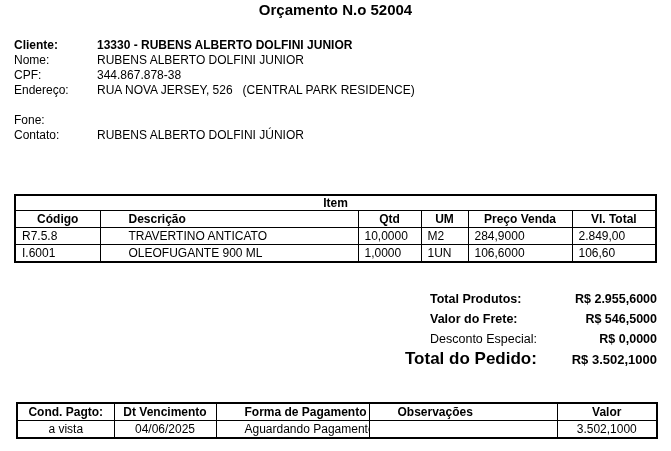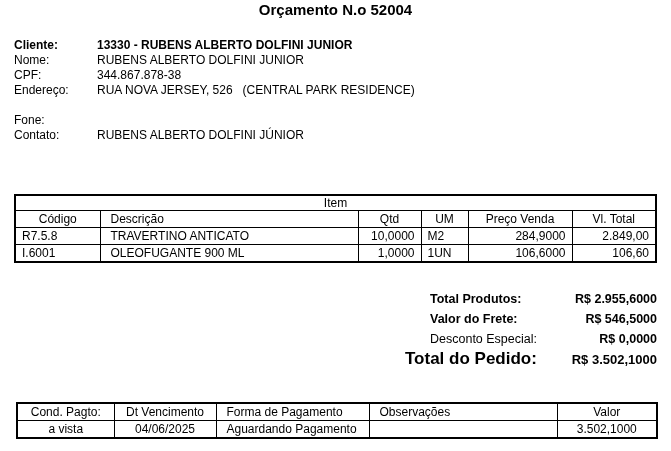--- a/index.html
+++ b/index.html
@@ -19,25 +19,25 @@
   .cvalue{white-space:pre;}
   .crow.bold .clabel,.crow.bold .cvalue{font-weight:bold;}
   
   table{border-collapse:collapse;table-layout:fixed;font-size:12px;}
   .items{position:absolute;left:14px;top:194px;width:641px;border:2px solid #000;}
   .payment{position:absolute;left:16px;top:402px;width:640px;border:2px solid #000;}
   th,td{
     border:1px solid #000;height:14px;padding:1px 6px;
     overflow:hidden;white-space:nowrap;line-height:14px;
   }
-  th{font-weight:normal;text-align:center;}
+  th{font-weight:bold;text-align:center;}
   .group-header{height:12px;line-height:12px;}
-  .al{text-align:left;padding-left:10px;}
+  .al{text-align:left;padding-left:28px;}
   .ac{text-align:center;}
-  .ar{text-align:right;}
+  .ar{text-align:left;}
   
   .totals-row{
     position:absolute;left:430px;right:14px;
     display:flex;justify-content:space-between;align-items:baseline;
     font-size:12.5px;font-weight:bold;line-height:15px;
   }
   .totals-row .normal{font-weight:normal;}
   .grand{
     position:absolute;left:405px;right:14px;top:349px;
     display:flex;justify-content:space-between;align-items:baseline;

